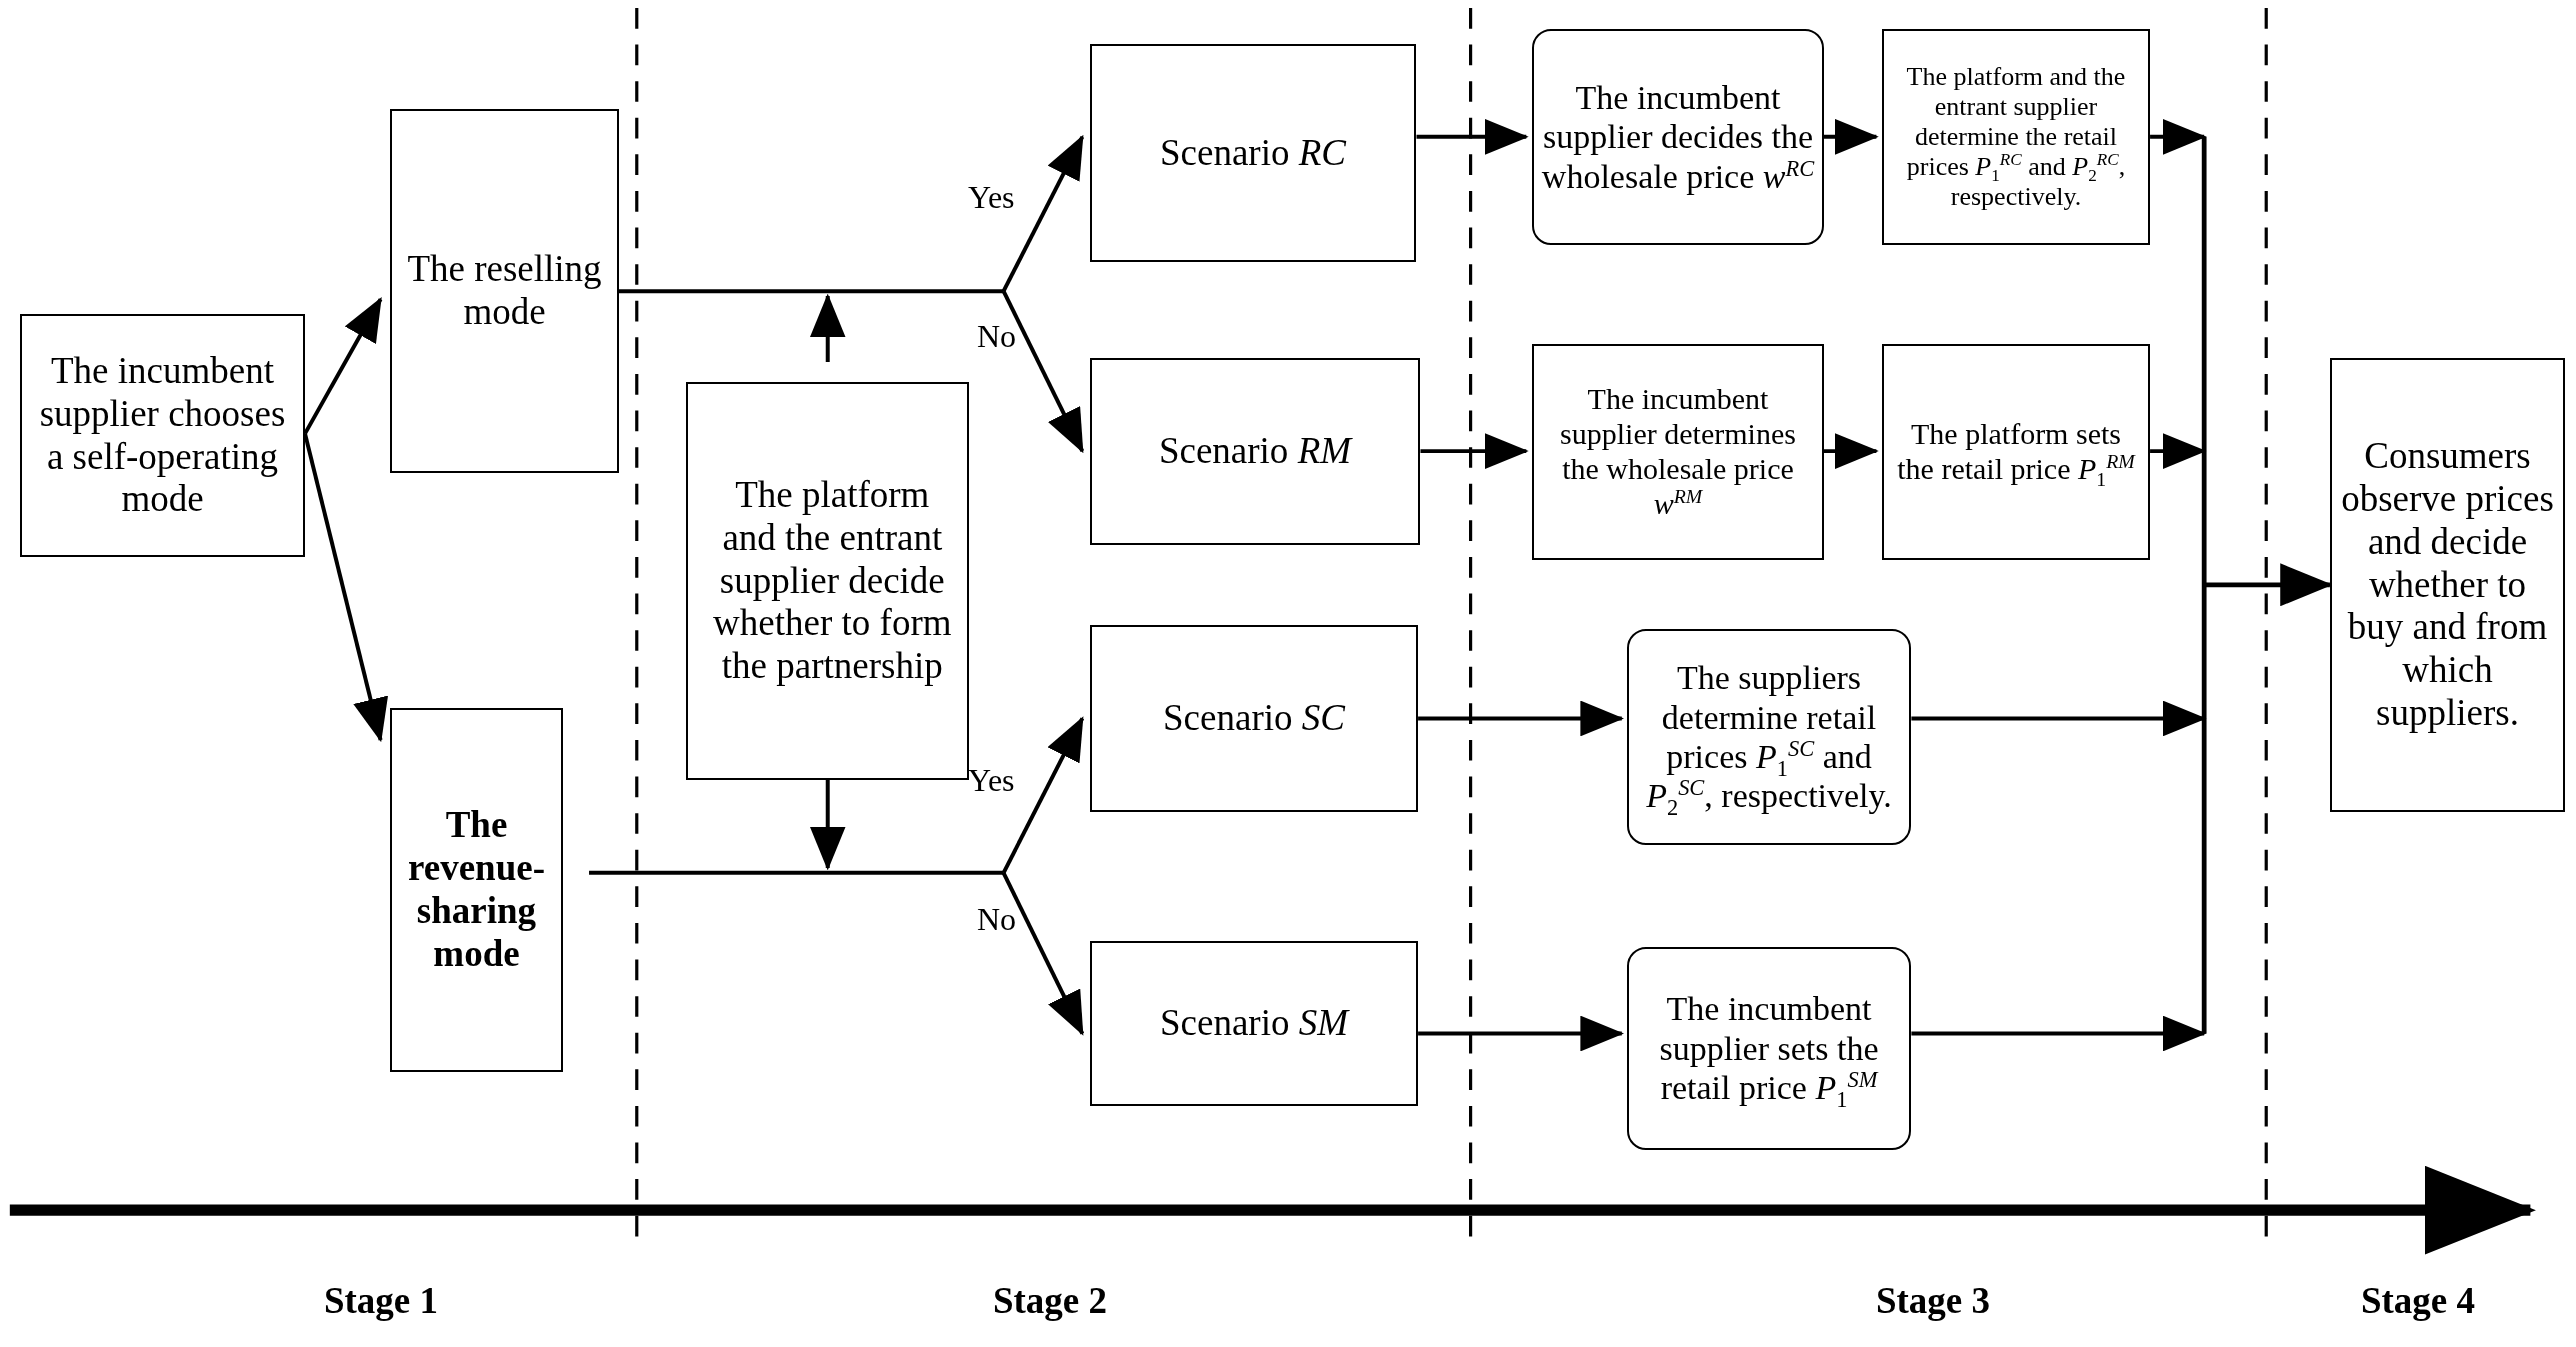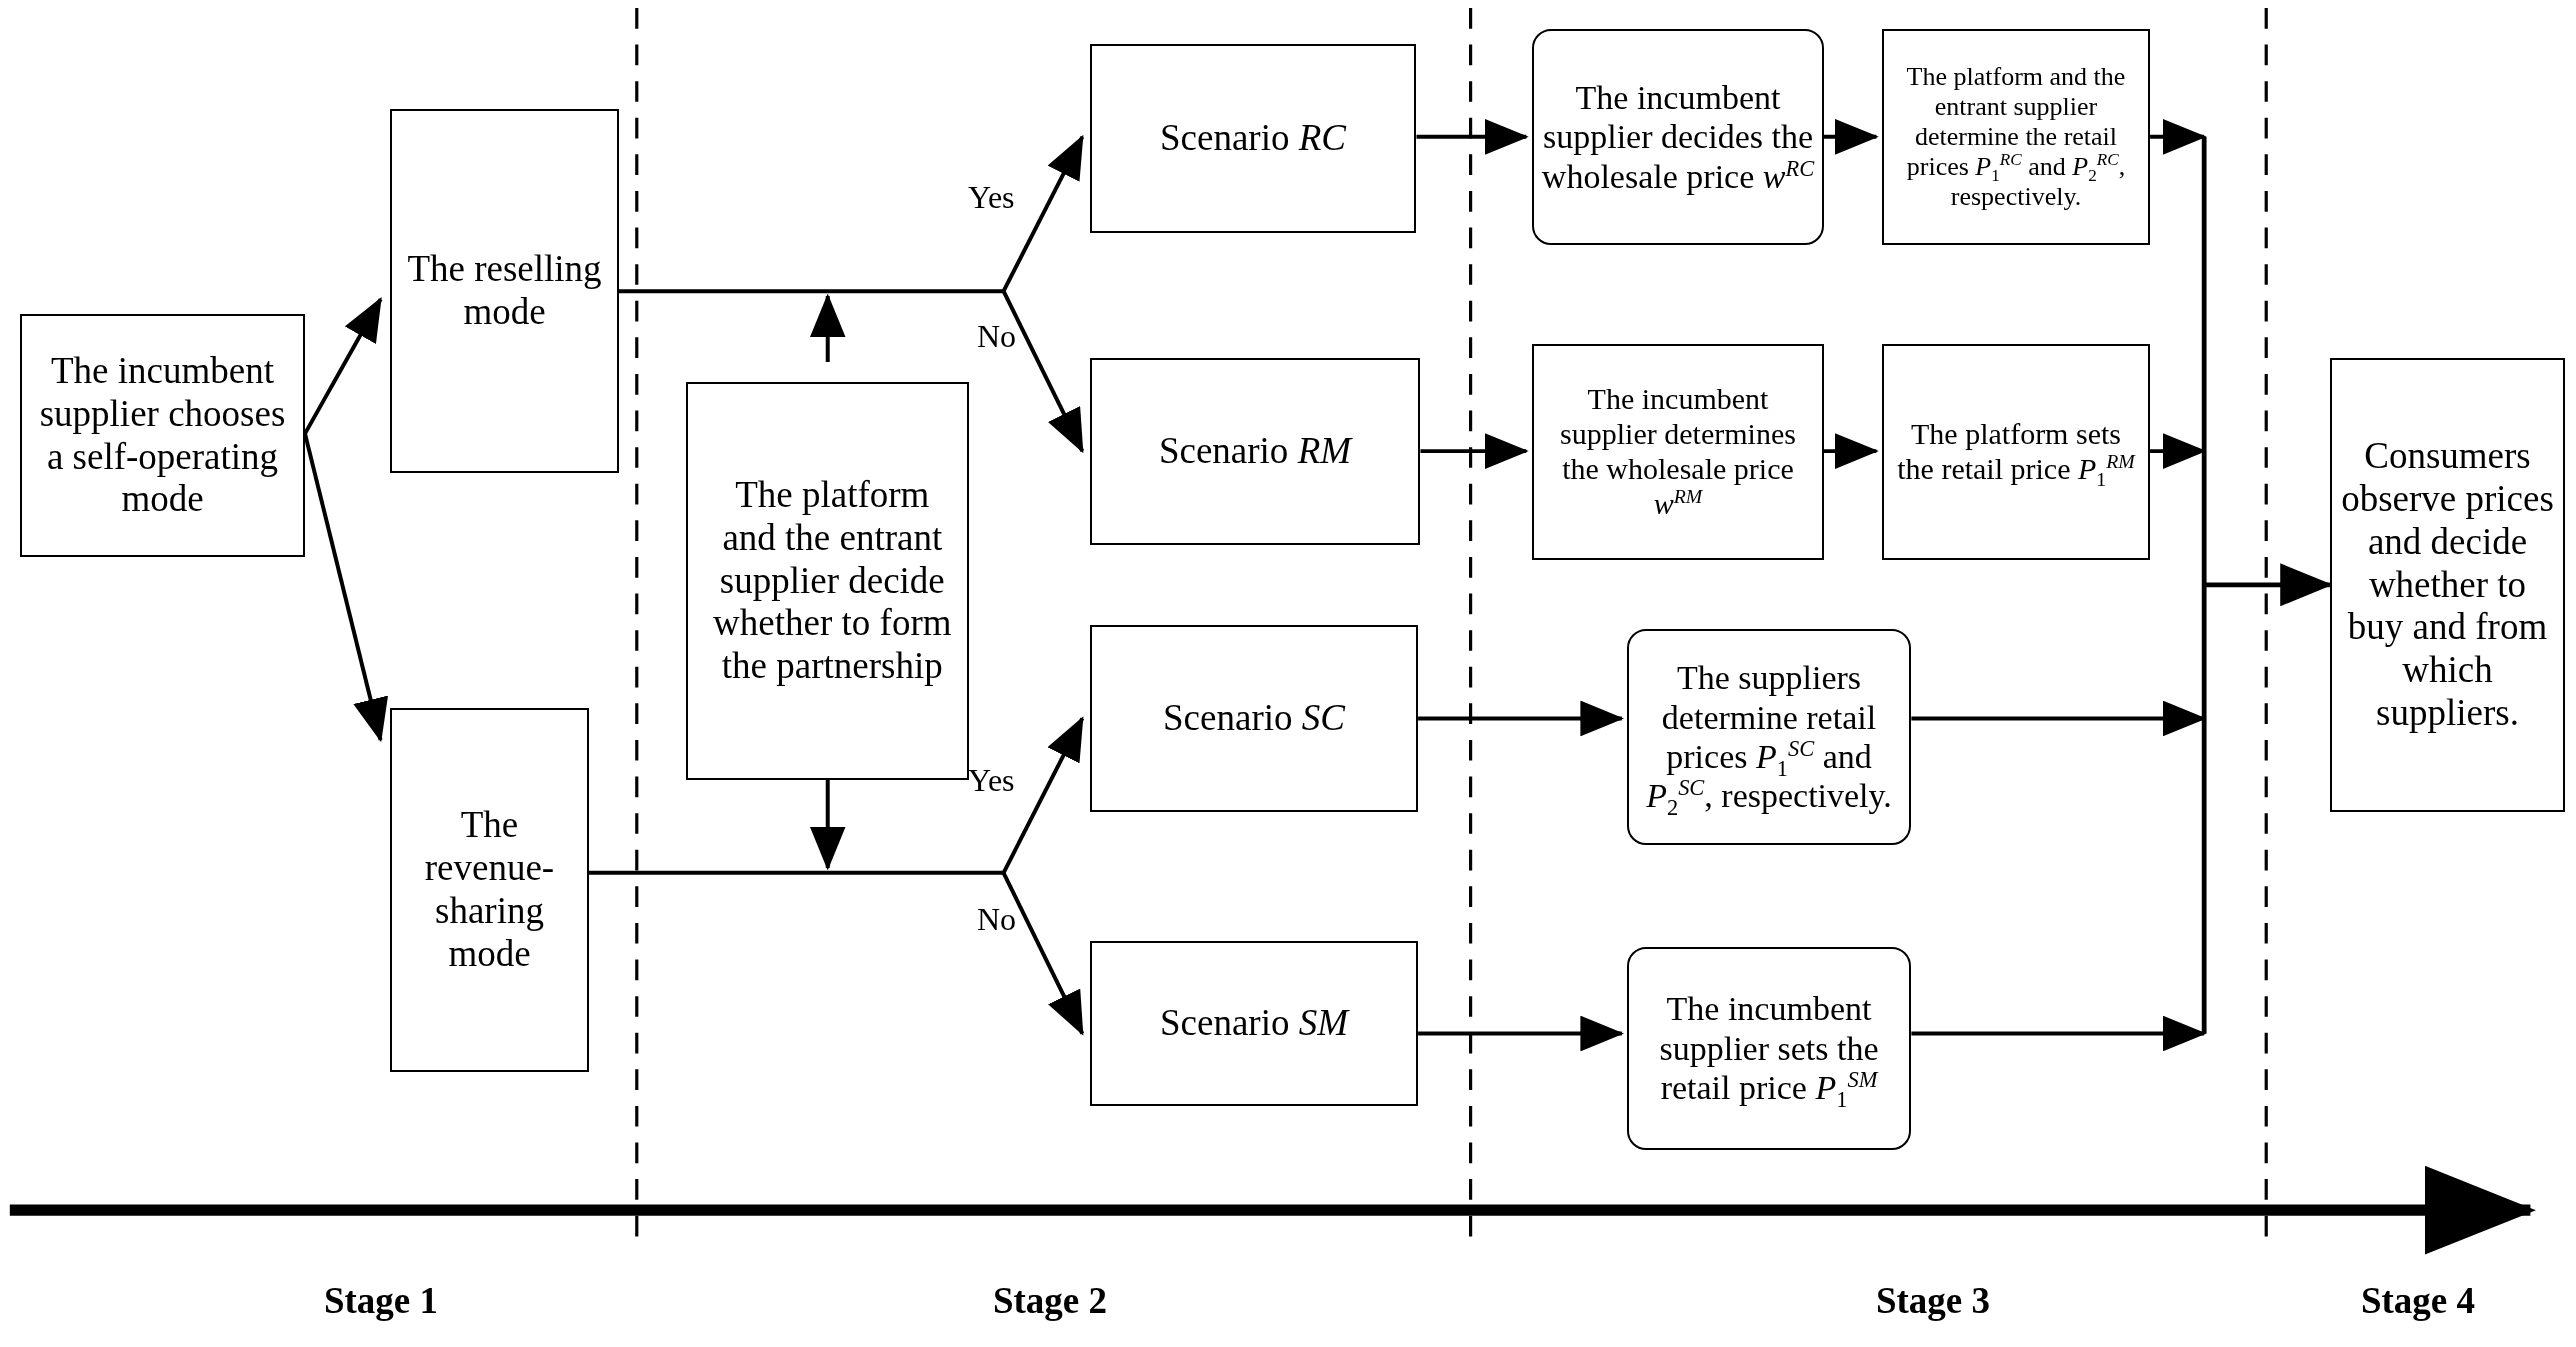--- a/index.html
+++ b/index.html
@@ -147,29 +147,29 @@
   </svg>
 
   <div class="nodebox sz-lg" style="left:20px;  top:314px;  width:285px; height:243px;">
     <span class="txt">The incumbent supplier chooses a self-operating mode</span>
   </div>
 
   <div class="nodebox sz-lg" style="left:390px; top:109px;  width:229px; height:364px;">
     <span class="txt">The reselling mode</span>
   </div>
 
-  <div class="nodebox sz-lg" style="left:390px; top:708px;  width:199px; height:364px;">
+  <div class="nodebox sz-lg" style="left:390px; top:708px;  width:173px; height:364px;font-weight:bold;">
     <span class="txt">The revenue-sharing mode</span>
   </div>
 
   <div class="nodebox sz-lg" style="left:686px; top:382px;  width:283px; height:398px;padding-left:16px;">
     <span class="txt">The platform and the entrant supplier decide whether to form the partnership</span>
   </div>
 
-  <div class="nodebox sz-lg" style="left:1090px; top:44px;  width:326px; height:189px;">
+  <div class="nodebox sz-lg" style="left:1090px; top:44px;  width:326px; height:218px;">
     <span class="txt">Scenario <i class="mv">RC</i></span>
   </div>
 
   <div class="nodebox sz-lg" style="left:1090px; top:358px; width:330px; height:187px;">
     <span class="txt">Scenario <i class="mv">RM</i></span>
   </div>
 
   <div class="nodebox sz-lg" style="left:1090px; top:625px; width:328px; height:187px;">
     <span class="txt">Scenario <i class="mv">SC</i></span>
   </div>

